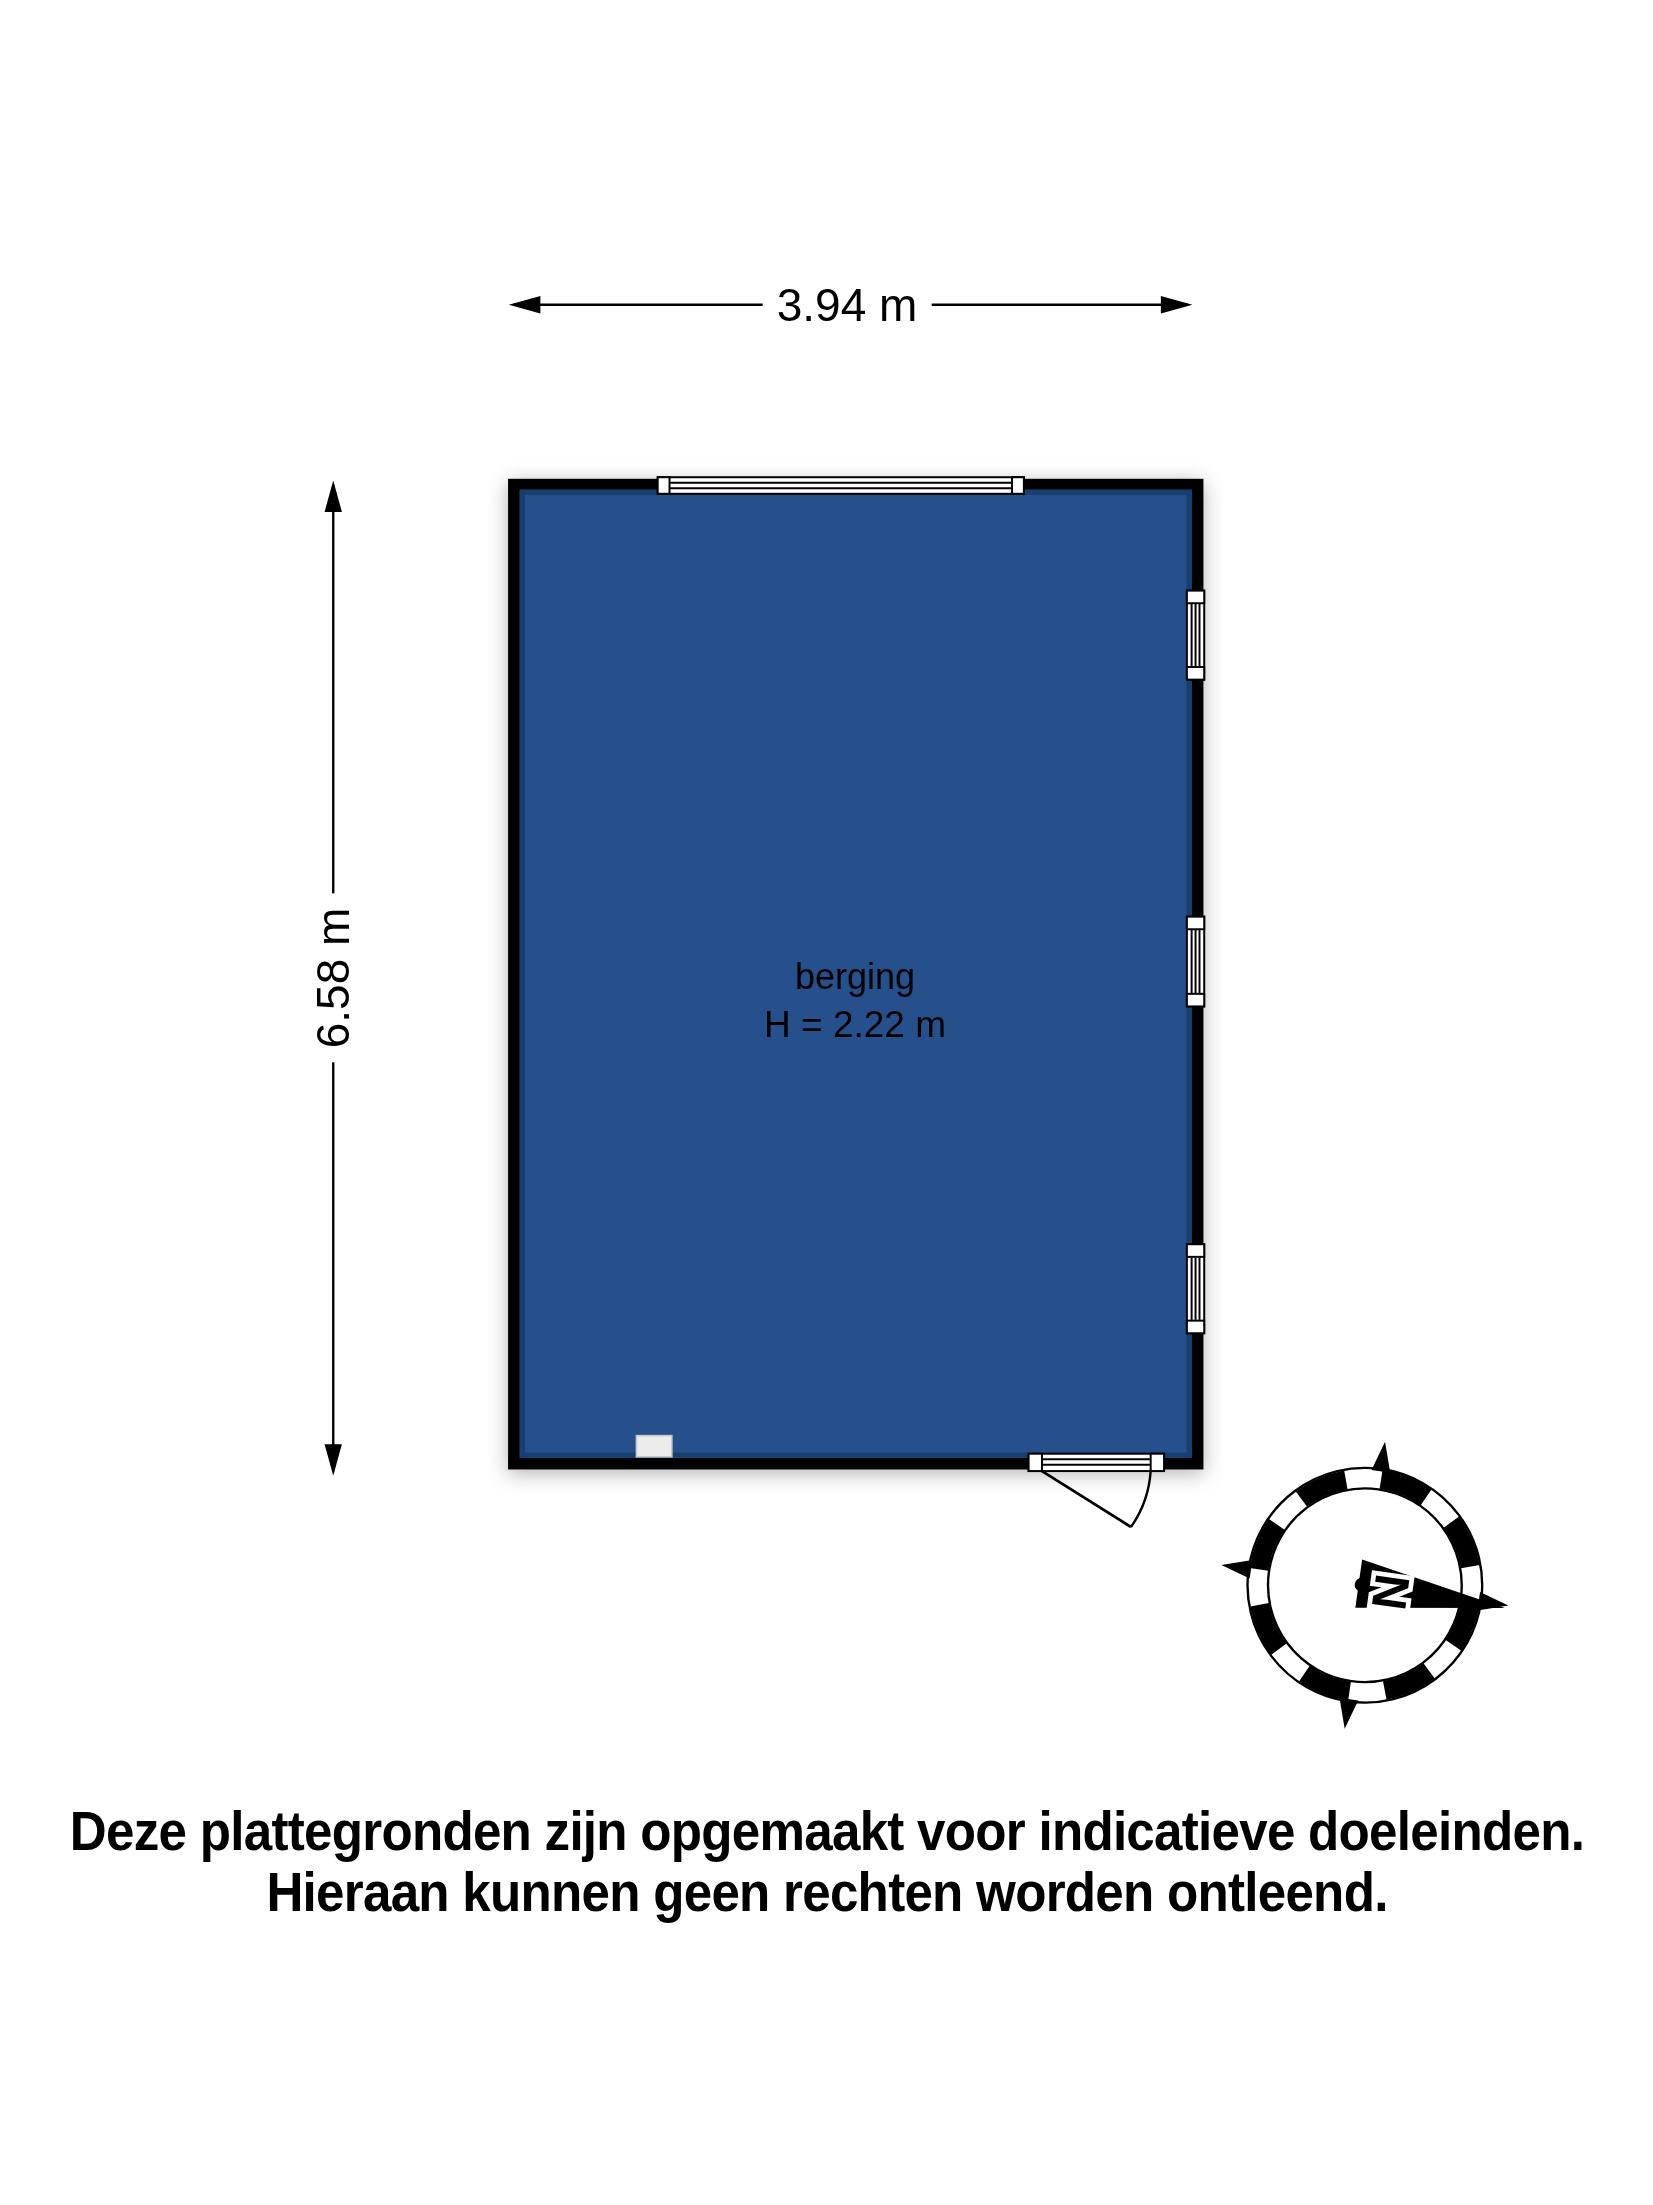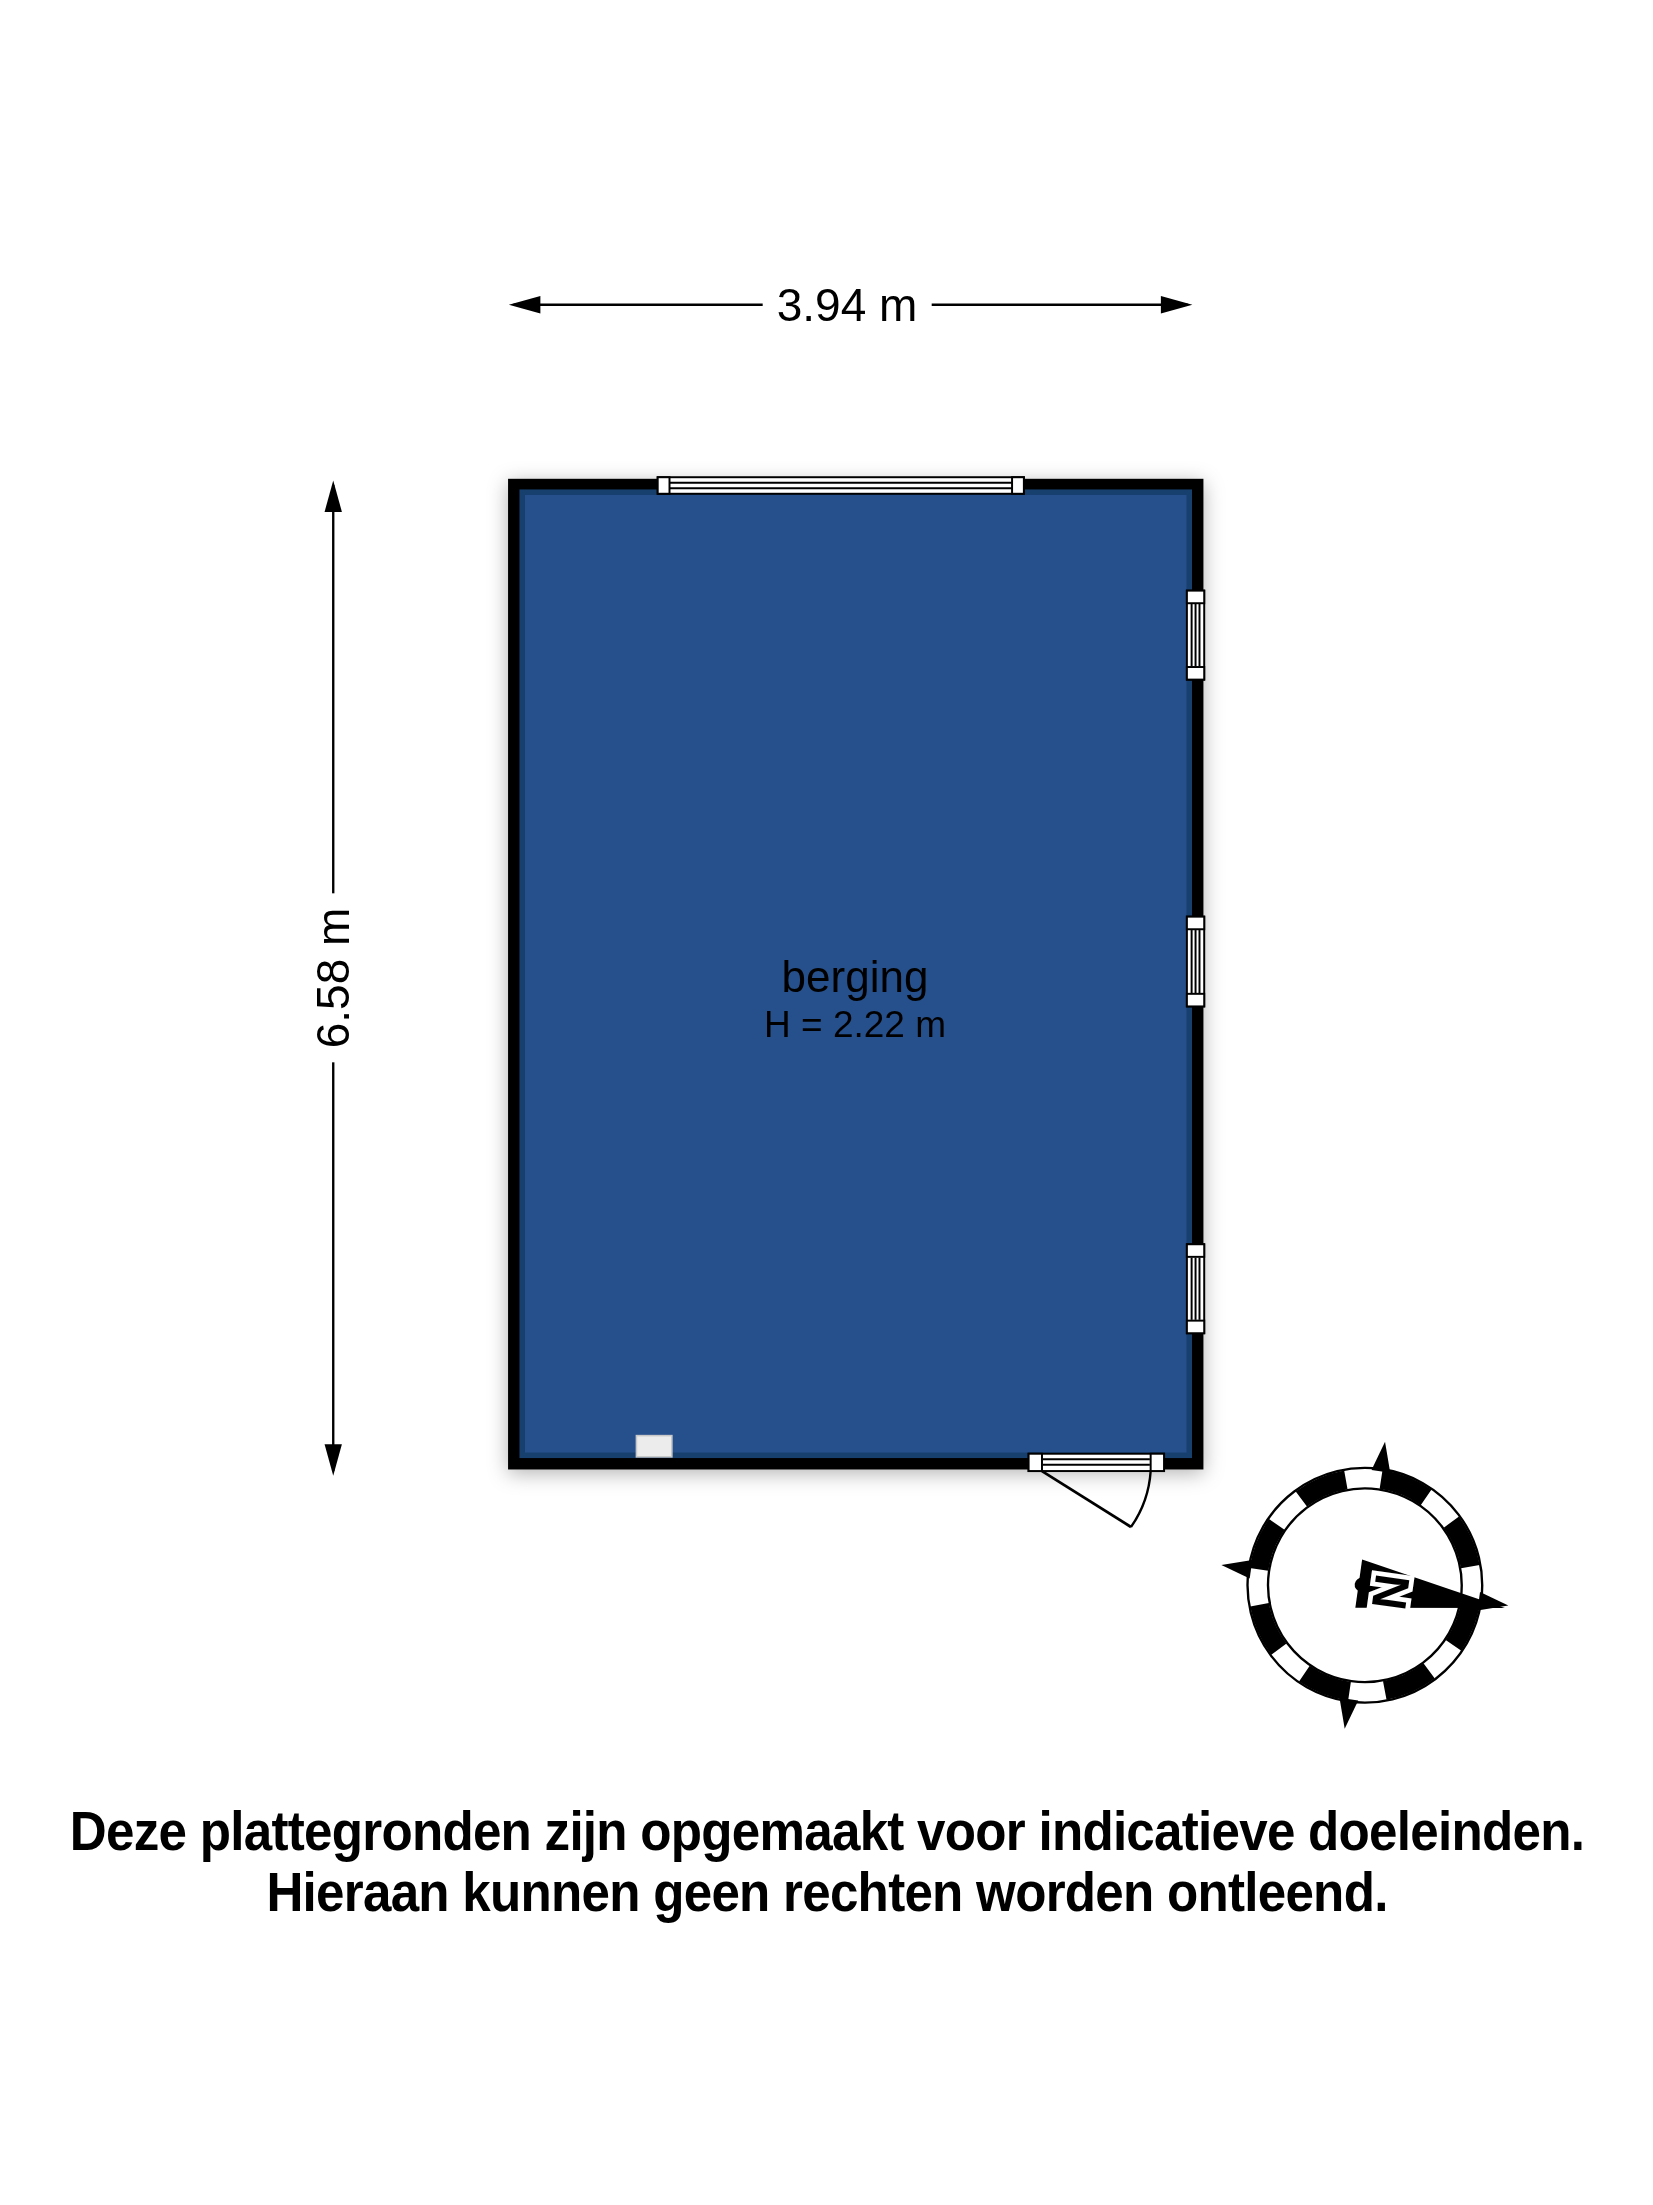--- a/index.html
+++ b/index.html
@@ -26,21 +26,21 @@
   .dim-label.vertical {
     transform: translate(-50%, -50%) rotate(-90deg);
   }
   .room-label {
     position: absolute;
     transform: translate(-50%, -50%);
     white-space: nowrap;
     color: #000;
     text-align: center;
   }
-  .room-name { font-size: 44px; }
+  .room-name { font-size: 36px; }
   .room-height { font-size: 37px; }
   .disclaimer {
     position: absolute;
     left: 827px;
     transform: translate(-50%, -50%) scaleX(0.93);
     white-space: nowrap;
     font-weight: bold;
     font-size: 55px;
     letter-spacing: -0.8px;
     color: #000;

